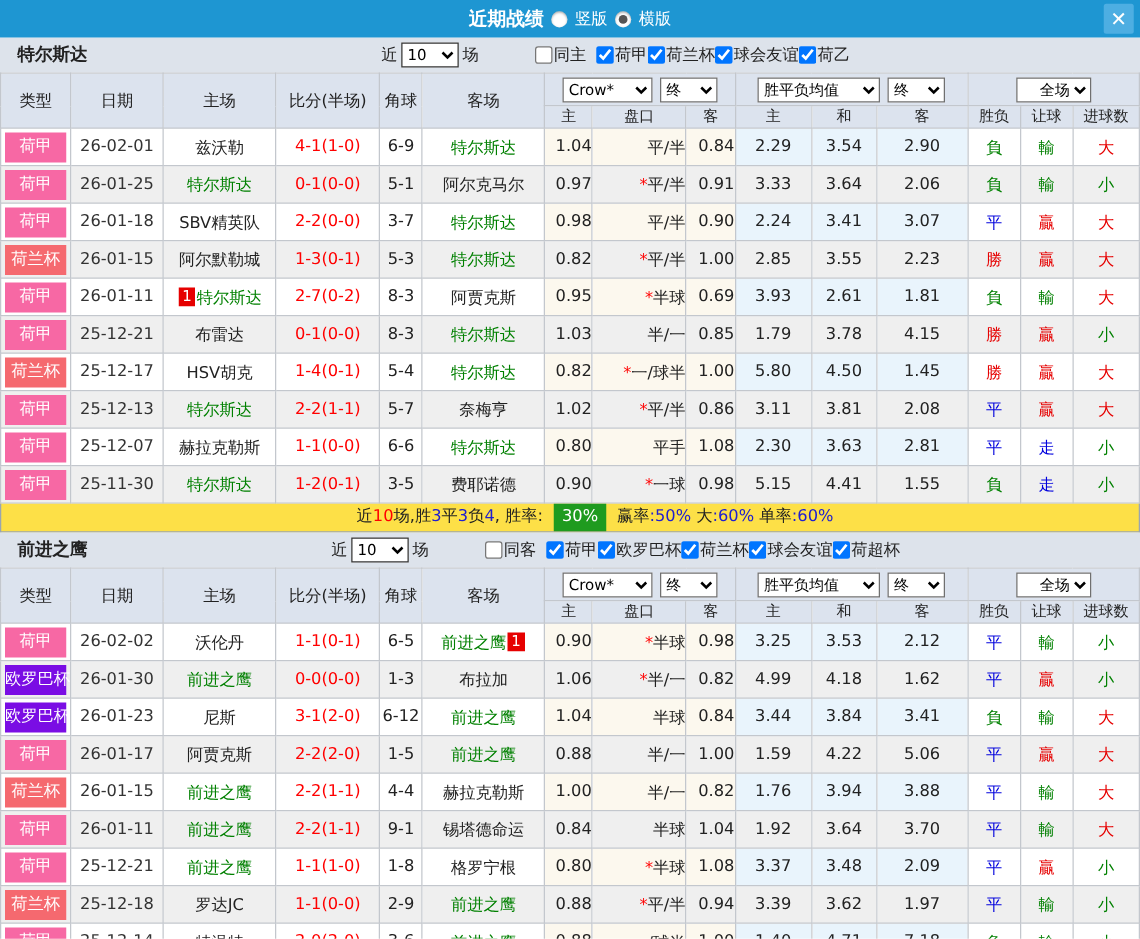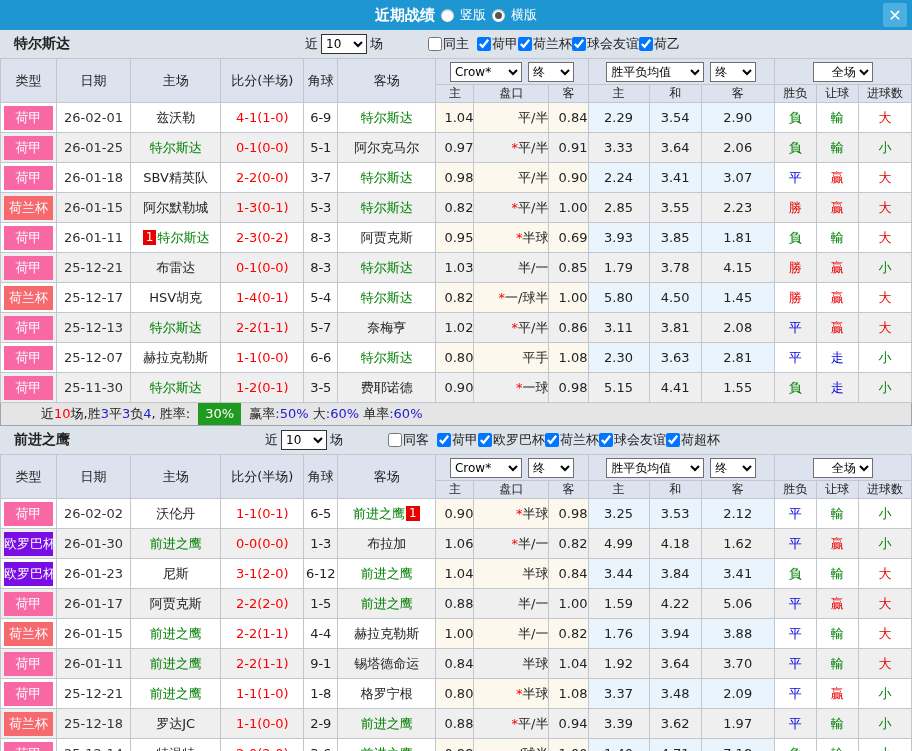--- a/index.html
+++ b/index.html
@@ -41,21 +41,21 @@
   .tbadge{margin:1px 2px;height:24px;line-height:24px;color:#fff;font-size:13px;}
   td.date{color:#333;}
   td.score{color:#ff0000;}
   .tg .team-nm{color:#008000;}
   .star{color:#ff0000;}
   .b1{display:inline-block;background:#e60000;color:#fff;font-size:12px;line-height:15px;padding:0 3px;margin:0 1px;vertical-align:1px;}
   .c-g{color:#008000;}
   .c-r{color:#e60000;}
   .c-b{color:#0000dd;}
   
-  .summary{height:22px;line-height:22px;border:1px solid #9aa5b1;border-top:none;background:#e5e5e5;text-align:left;font-size:13px;text-indent:40px;}
+  .summary{height:22px;line-height:22px;border:1px solid #9aa5b1;border-top:none;background:#fde047;text-align:center;font-size:13px;text-indent:40px;}
   .sum-k{color:#222;}
   .sum-r{color:#ff0000;}
   .sum-b{color:#2020d0;}
   .sum-box{background:#1f9b1f;color:#fff;padding:2px 7px;margin:0 4px;text-indent:0;display:inline-block;line-height:18px;}
 </style>
 </head>
 <body>
 
 <div class="topbar">
   <span class="title">近期战绩</span>
@@ -218,28 +218,28 @@
       <td class="c-r">勝</td>
       <td class="c-r">贏</td>
       <td class="c-r">大</td>
     </tr>
           <tr>
       <td class="type">
               <div class="tbadge" style="background:#f768a4">荷甲</div>
             </td>
       <td class="date">26-01-11</td>
       <td class="tm tg"><span class="b1">1</span><span class="team-nm">特尔斯达</span></td>
-      <td class="score">2-3(0-2)</td>
+      <td class="score">2-7(0-2)</td>
       <td>8-3</td>
       <td class="tm"><span class="team-nm">阿贾克斯</span></td>
       <td class="bg-c">0.95</td>
       <td class="bg-c"><span class="star">*</span><span>半球</span></td>
       <td class="bg-c">0.69</td>
       <td class="bg-b">3.93</td>
-      <td class="bg-b">3.85</td>
+      <td class="bg-b">2.61</td>
       <td class="bg-b">1.81</td>
       <td class="c-g">負</td>
       <td class="c-g">輸</td>
       <td class="c-r">大</td>
     </tr>
           <tr>
       <td class="type">
               <div class="tbadge" style="background:#f768a4">荷甲</div>
             </td>
       <td class="date">25-12-21</td>

